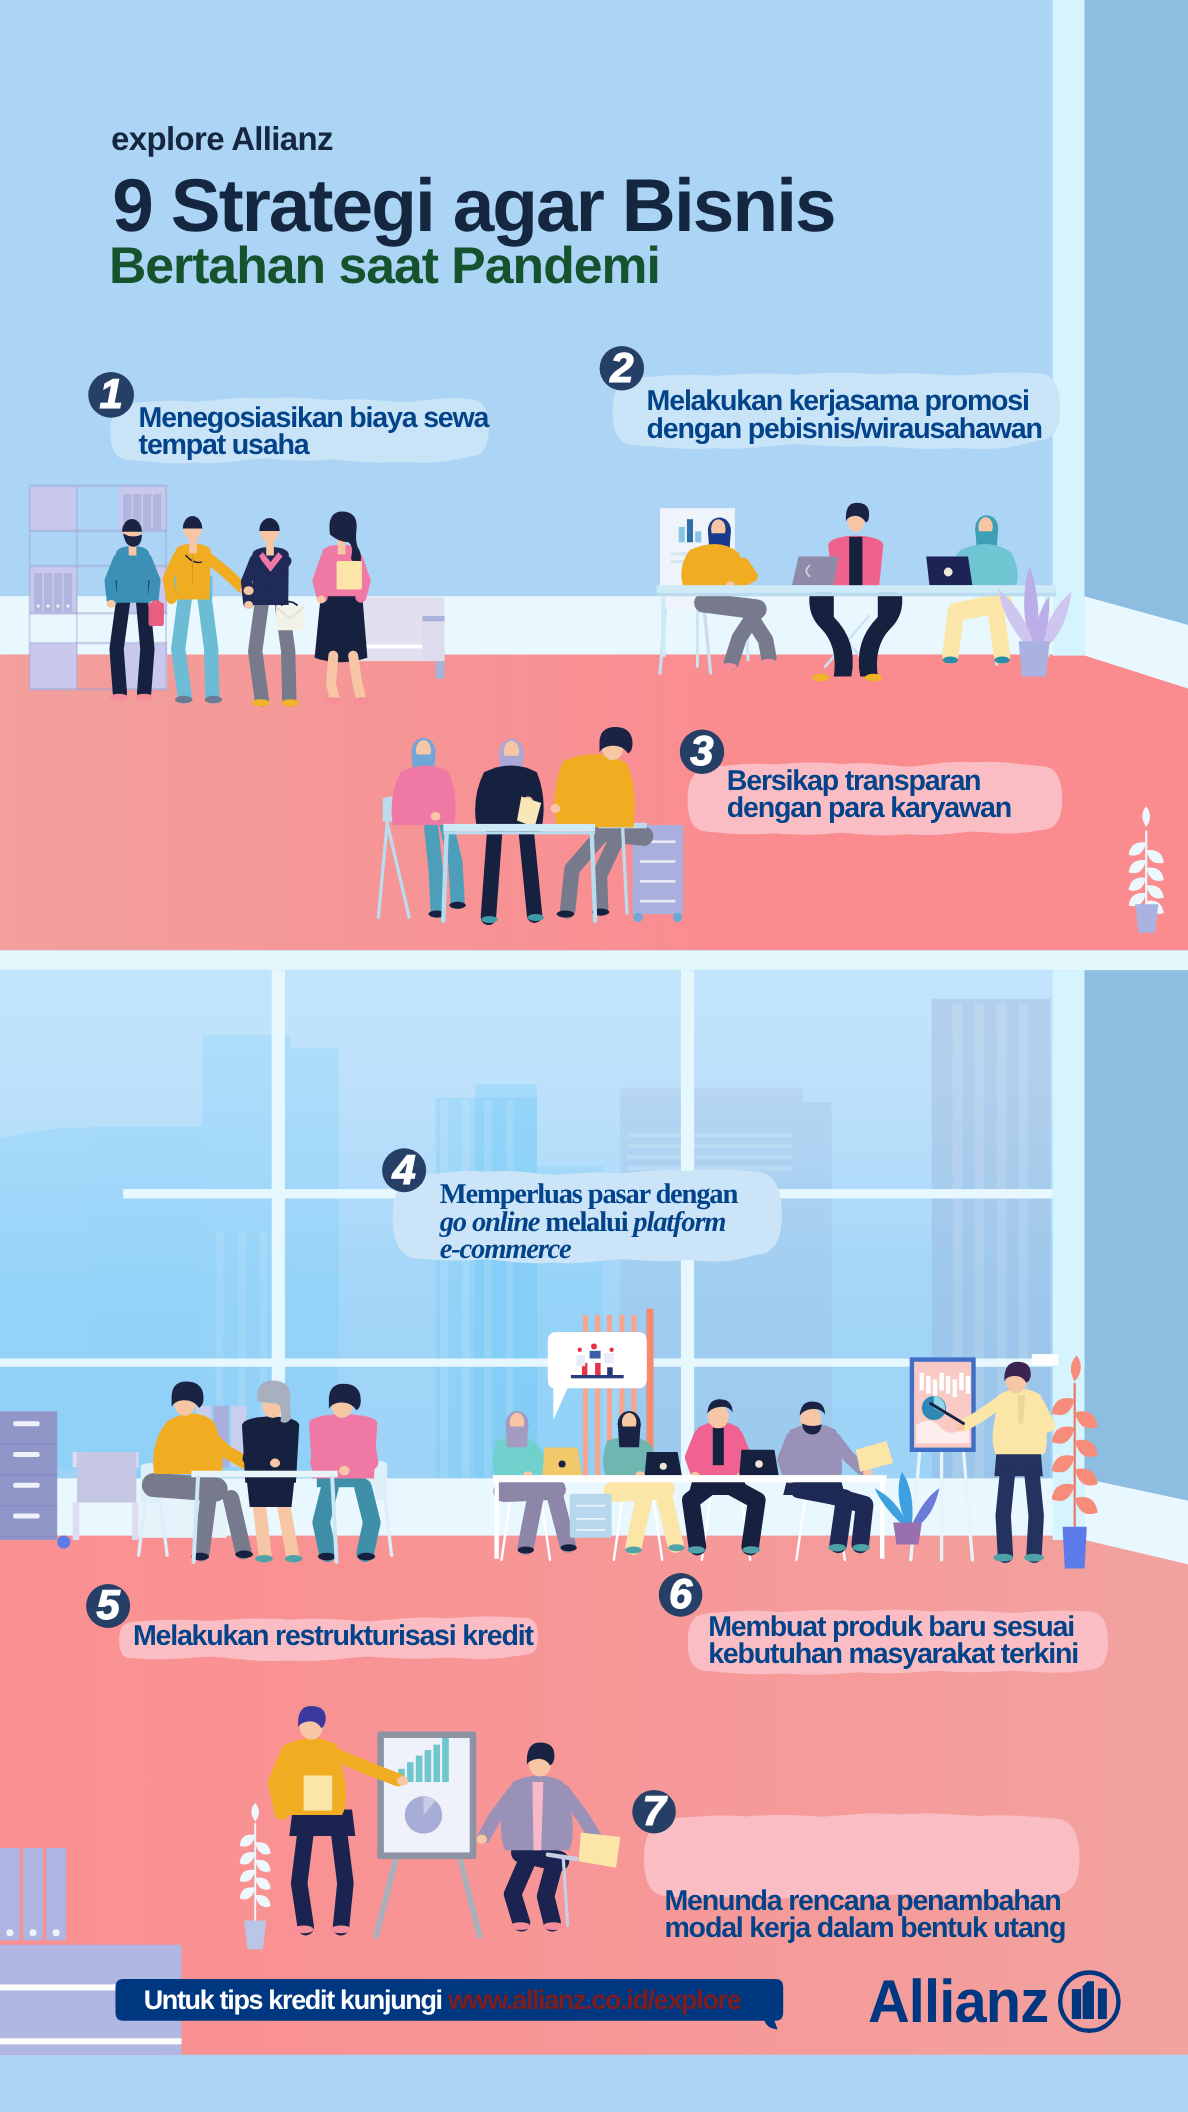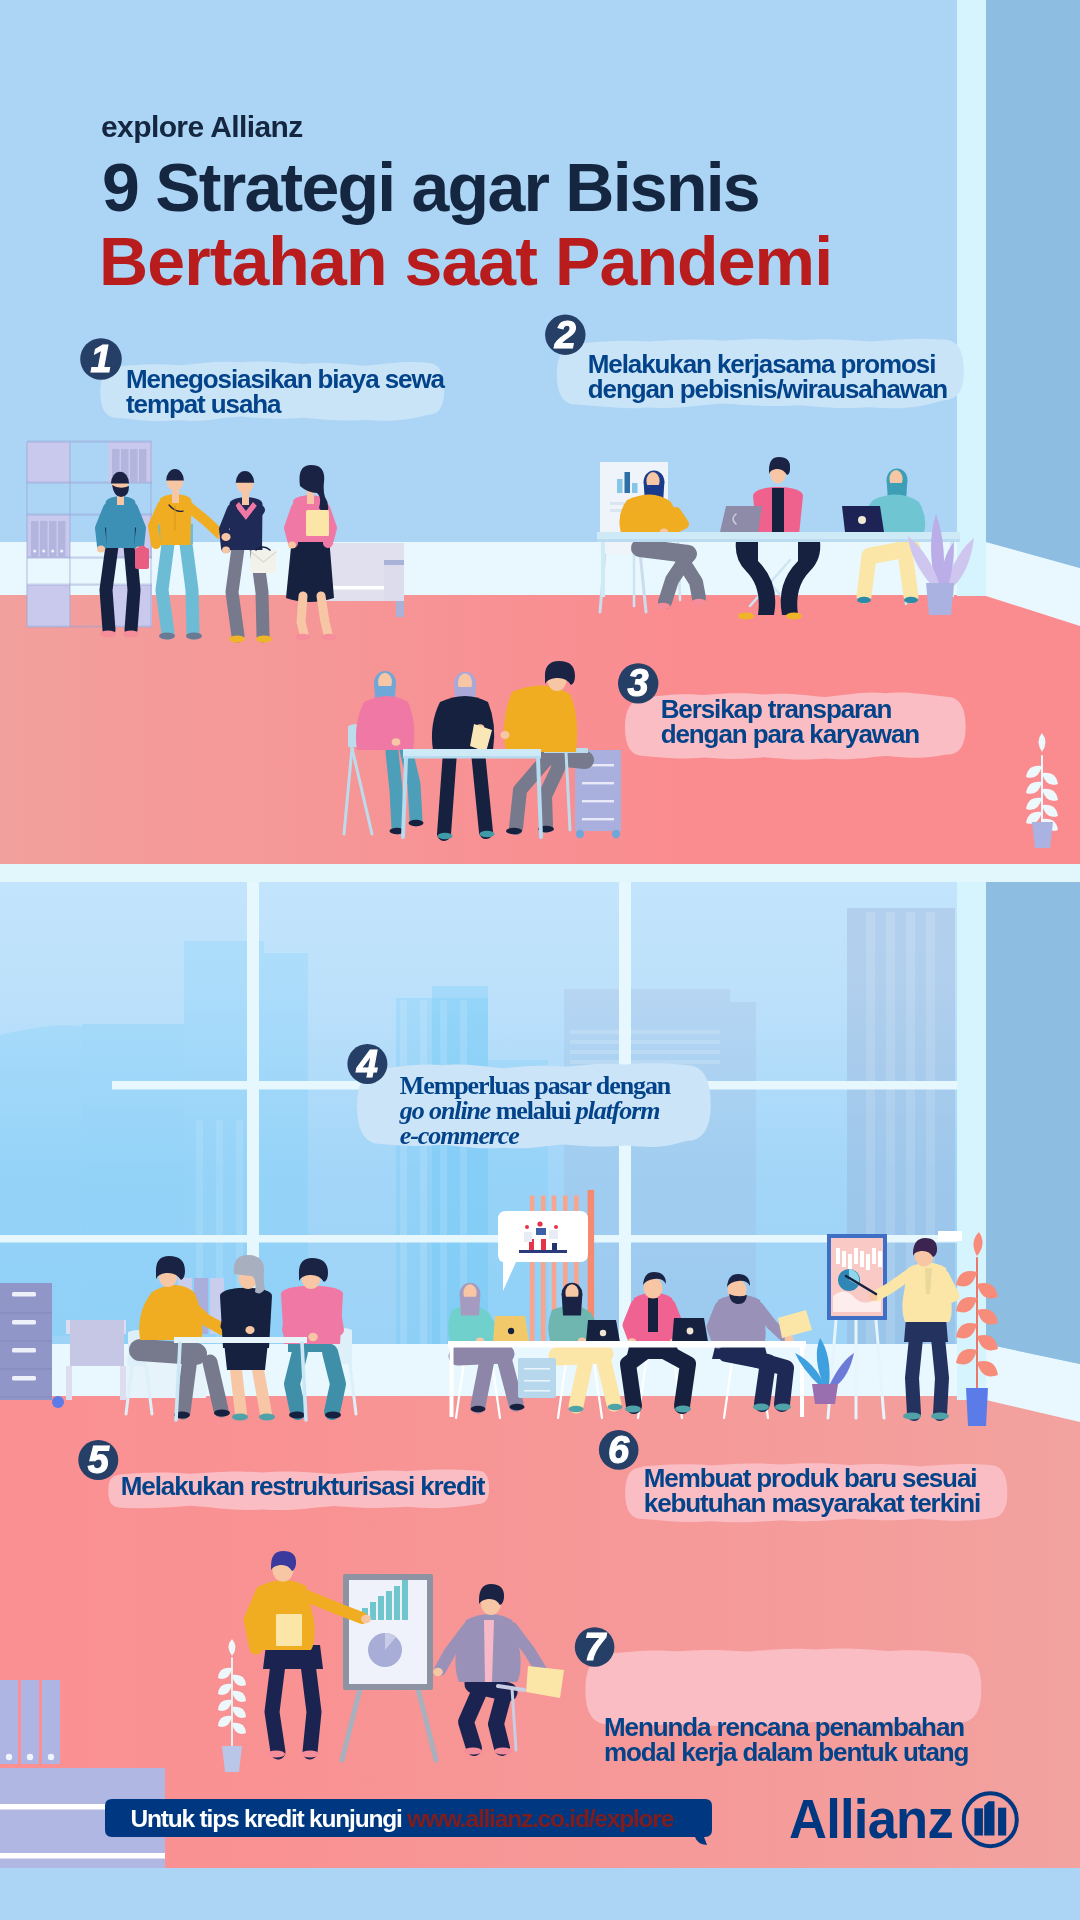--- a/index.html
+++ b/index.html
@@ -4,21 +4,21 @@
 <style>
   html,body{margin:0;padding:0;background:#ABD4F5;}
   body{width:1080px;height:1920px;overflow:hidden;
        font-family:"Liberation Sans",sans-serif;
        -webkit-font-smoothing:antialiased;}
   #page{position:relative;width:1080px;height:1868px;overflow:hidden;}
   #art{position:absolute;left:0;top:0;width:1080px;height:1920px;display:block;}
   .t{position:absolute;white-space:pre;line-height:1;}
   .eyebrow{font-size:30px;font-weight:bold;color:#152640;letter-spacing:-0.6px;}
   .title1{font-size:68px;font-weight:bold;color:#152640;letter-spacing:-1.75px;}
-  .title2{font-size:68px;font-weight:bold;color:#b91c1c;letter-spacing:-0.9px;margin-top:10px;}
+  .title2{font-size:47px;font-weight:bold;color:#14532d;letter-spacing:-0.9px;}
   .step{position:absolute;color:#034389;font-size:26px;font-weight:bold;
         line-height:25px;letter-spacing:-1.1px;}
   .step i{font-style:italic;}
   .step div{white-space:pre;}
   .num{position:absolute;color:#fff;font-weight:bold;font-style:italic;
        font-size:38px;text-align:center;line-height:1;
        -webkit-text-stroke:1.1px #fff;}
   .cta{position:absolute;color:#fff;font-size:24.5px;font-weight:bold;letter-spacing:-1.2px;}
   .cta b{color:#7f1d1d;font-weight:bold;}
   .brand{position:absolute;color:#003781;font-weight:bold;font-size:55px;letter-spacing:-0.8px;

